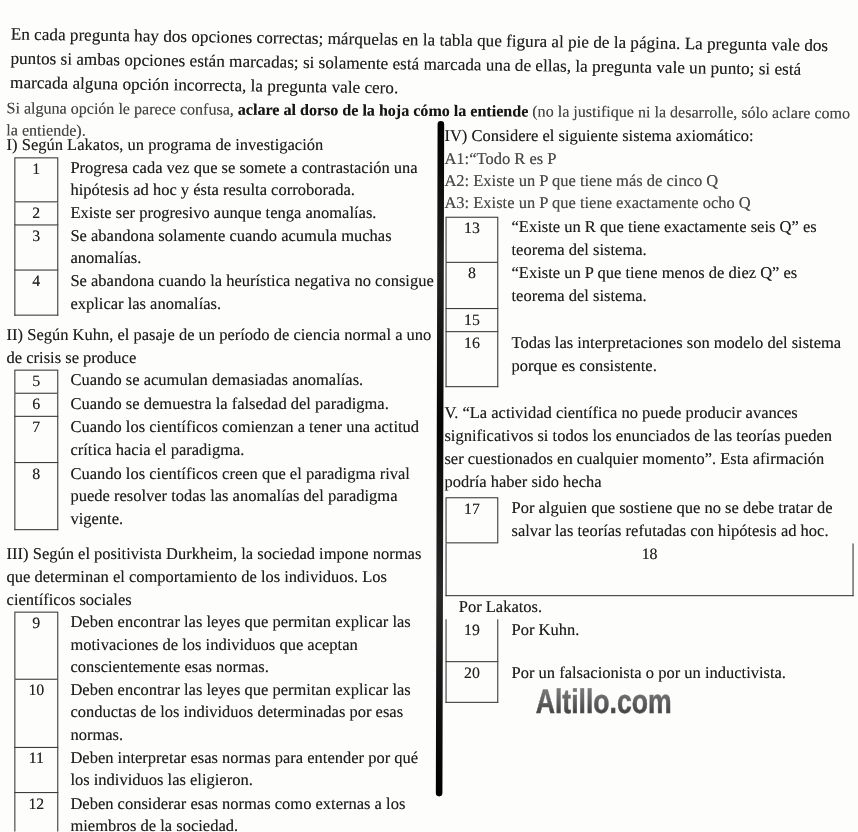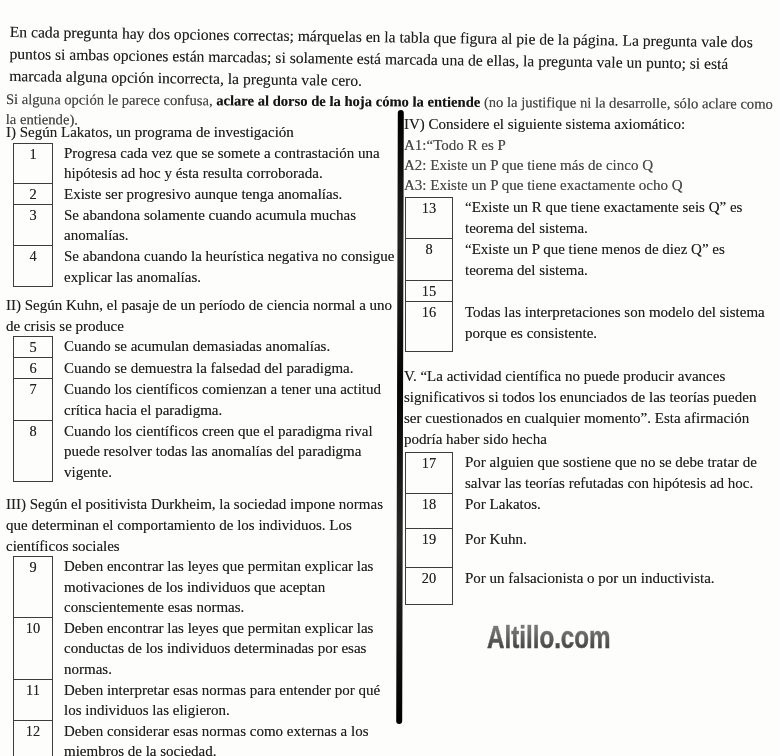--- a/index.html
+++ b/index.html
@@ -51,21 +51,21 @@
     border:1.6px solid #3d3d3d;
     text-align:center;font-size:14.4px;line-height:19px;padding-top:1px;
     color:#222;
   }
   .col-right .qbox{flex:0 0 48px;text-align:center;}
   .qrow + .qrow .qbox{border-top:none;}
   .qtext{flex:1;padding-left:11px;}
   .col-right .qtext{padding-left:12px;}
 
   .mh16{min-height:50px;}
-  .mh18{min-height:35px;}
+  .mh18{min-height:35px;flex-direction:column;}
   .mh19{min-height:39px;}
   .mh20{min-height:37px;}
 
   .axioms{line-height:20px;color:#4b4b4b;}
   .axiom{white-space:nowrap;}
   .v-para{margin-top:14px;}
 
   .watermark{
     position:absolute;left:487px;top:620px;
     font-family:"Liberation Sans", sans-serif;font-weight:bold;

